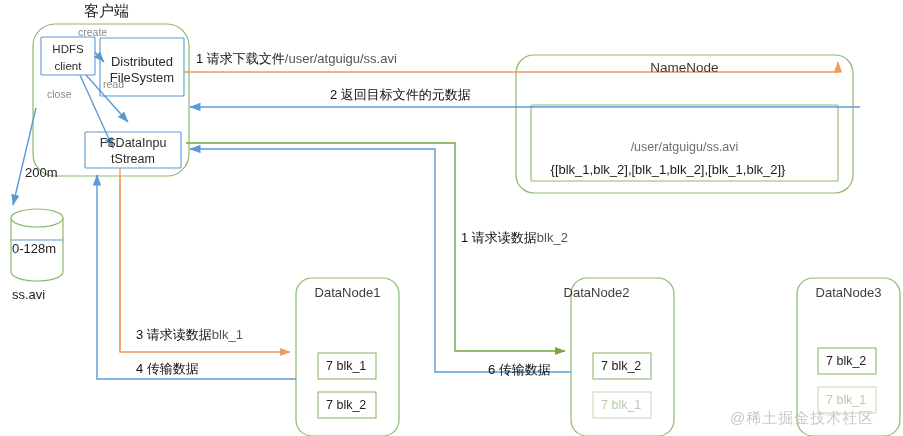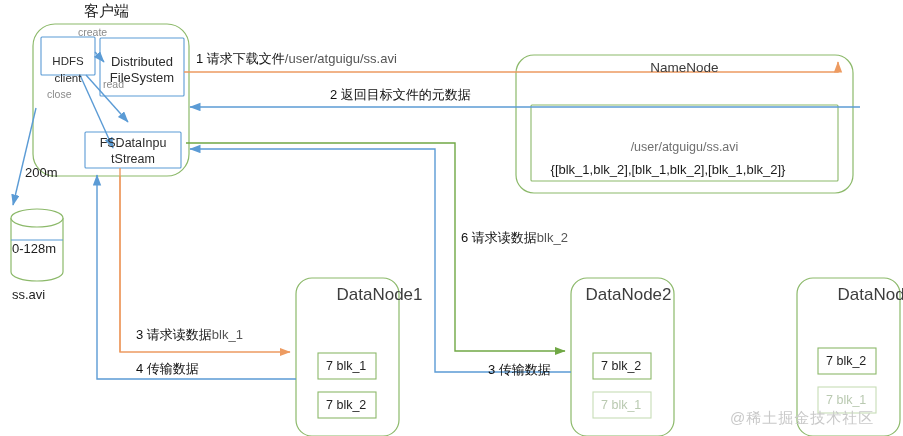--- a/index.html
+++ b/index.html
@@ -42,24 +42,23 @@
   }
   .box-label {
     position: absolute;
     text-align: center;
     color: #2b2b2b;
     white-space: pre-line;
   }
   .node-title {
     position: absolute;
     text-align: center;
-    font-size: 17px;
+    font-size: 13px;
     color: #3d3d3d;
     white-space: nowrap;
-    padding-left: 32px;
   }
   .blk-label {
     position: absolute;
     font-size: 12.5px;
     color: #222222;
     white-space: nowrap;
   }
   .blk-label.faded { color: #b9c9b0; }
   .step-label {
     position: absolute;
@@ -194,21 +193,21 @@
 
     <path d="M120,176 L120,352" stroke="#ed9b61" stroke-width="1.3" fill="none"></path>
   </svg>
 
   <div class="lbl cjk" id="client-title" style="left:84px; top:2px; font-size:15px;">客户端</div>
 
   <div class="small-gray" style="left:78px; top:26px;">create</div>
   <div class="small-gray" style="left:103px; top:78px;">read</div>
   <div class="small-gray" style="left:47px; top:88px;">close</div>
 
-  <div class="box-label" style="left:41px; top:41px; width:54px; font-size:11.5px; line-height:1.5;margin-top:12px;">HDFS
+  <div class="box-label" style="left:41px; top:41px; width:54px; font-size:11.5px; line-height:1.5;">HDFS
 client</div>
 
   <div class="box-label" style="left:100px; top:54px; width:84px; font-size:13px; line-height:1.25;">Distributed
 FileSystem</div>
 
   <div class="box-label" style="left:85px; top:136px; width:96px; font-size:12.5px; line-height:1.25;">FSDataInpu
 tStream</div>
 
   <div class="cyl-label" style="left:25px; top:165px;">200m</div>
   <div class="cyl-label" style="left:12px; top:241px;">0-128m</div>
@@ -241,22 +240,22 @@
 
   <div class="step-label" style="left:136px; top:326px;">
     <span>3 请求读数据</span><span class="tail">blk_1</span>
   </div>
 
   <div class="step-label" style="left:136px; top:360px;">
     <span>4 传输数据</span>
   </div>
 
   <div class="step-label" style="left:461px; top:229px;">
-    <span>6 请求读数据</span><span class="tail">blk_2</span>
+    <span>1 请求读数据</span><span class="tail">blk_2</span>
   </div>
 
   <div class="step-label" style="left:488px; top:361px;">
-    <span>3 传输数据</span>
+    <span>6 传输数据</span>
   </div>
 
   <div class="watermark" style="left:730px; top:409px;">@稀土掘金技术社区</div>
 
 </div>
 
 </body></html>

